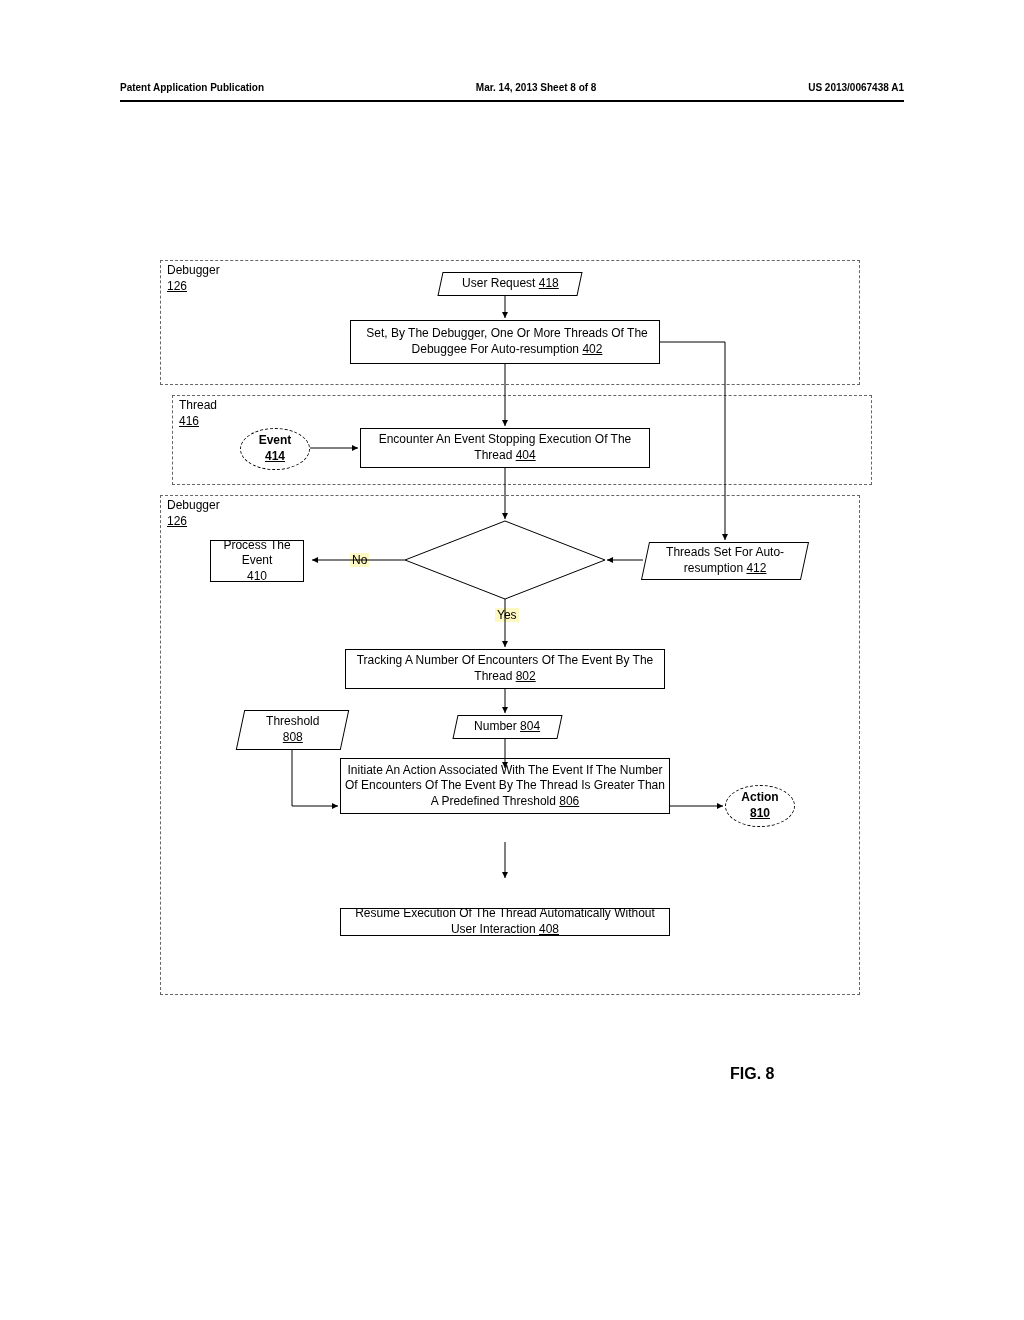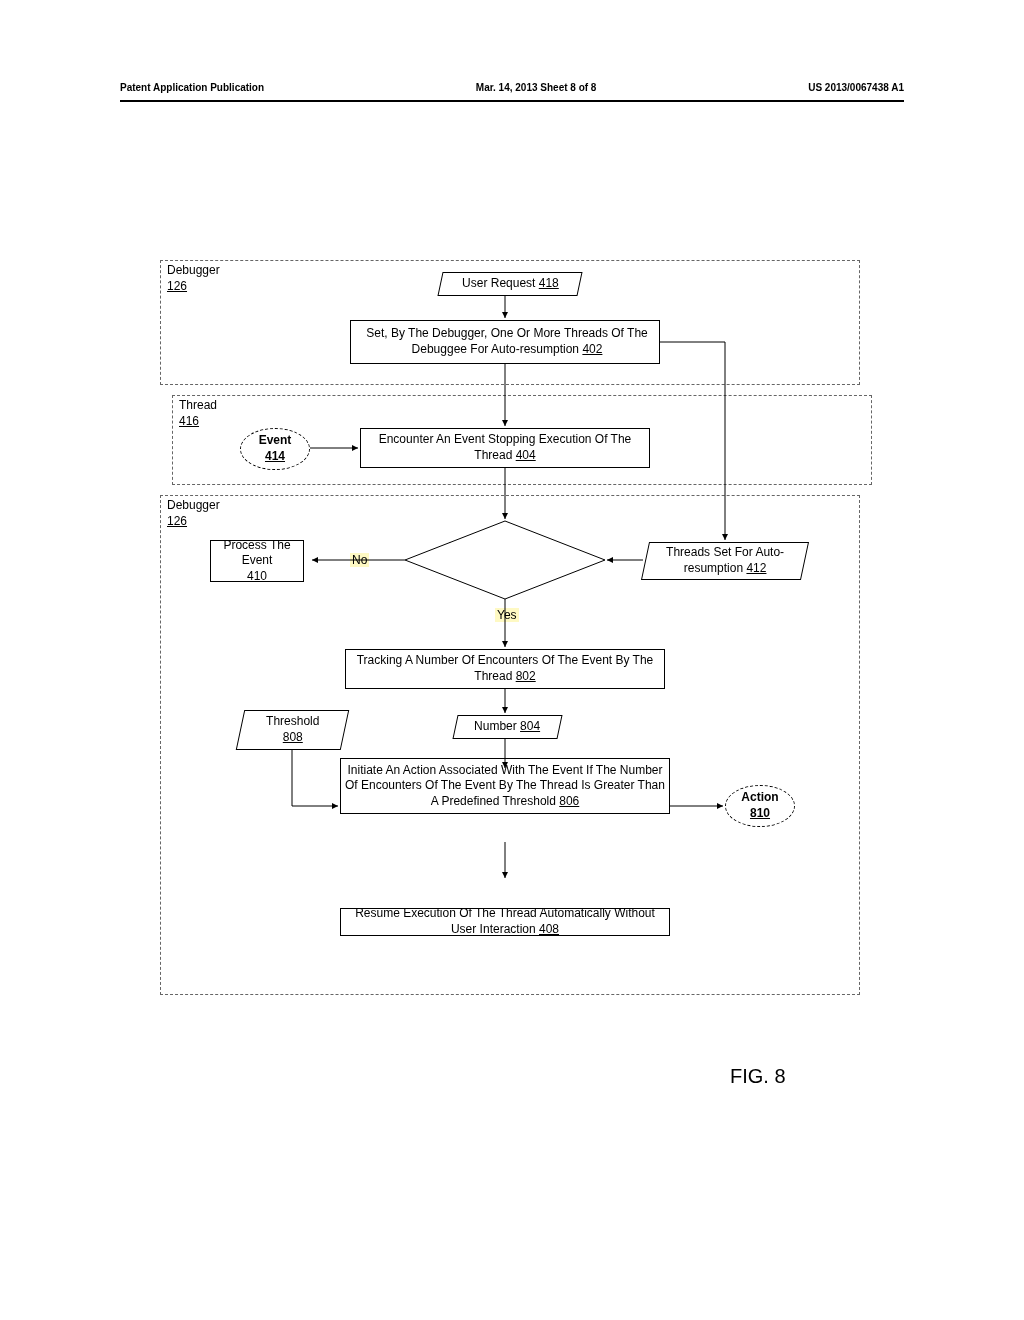--- a/index.html
+++ b/index.html
@@ -91,22 +91,22 @@
     text-align: center;
     display: flex;
     flex-direction: column;
     justify-content: center;
     align-items: center;
     line-height: 1.3;
     font-weight: bold;
   }
   .fig-label {
     position: absolute;
-    font-size: 20px;
-    font-weight: normal;
+    font-size: 16px;
+    font-weight: bold;
   }
   svg.connectors {
     position: absolute;
     top: 0;
     left: 0;
     pointer-events: none;
   }
   .edge-label {
     position: absolute;
     font-size: 12px;

